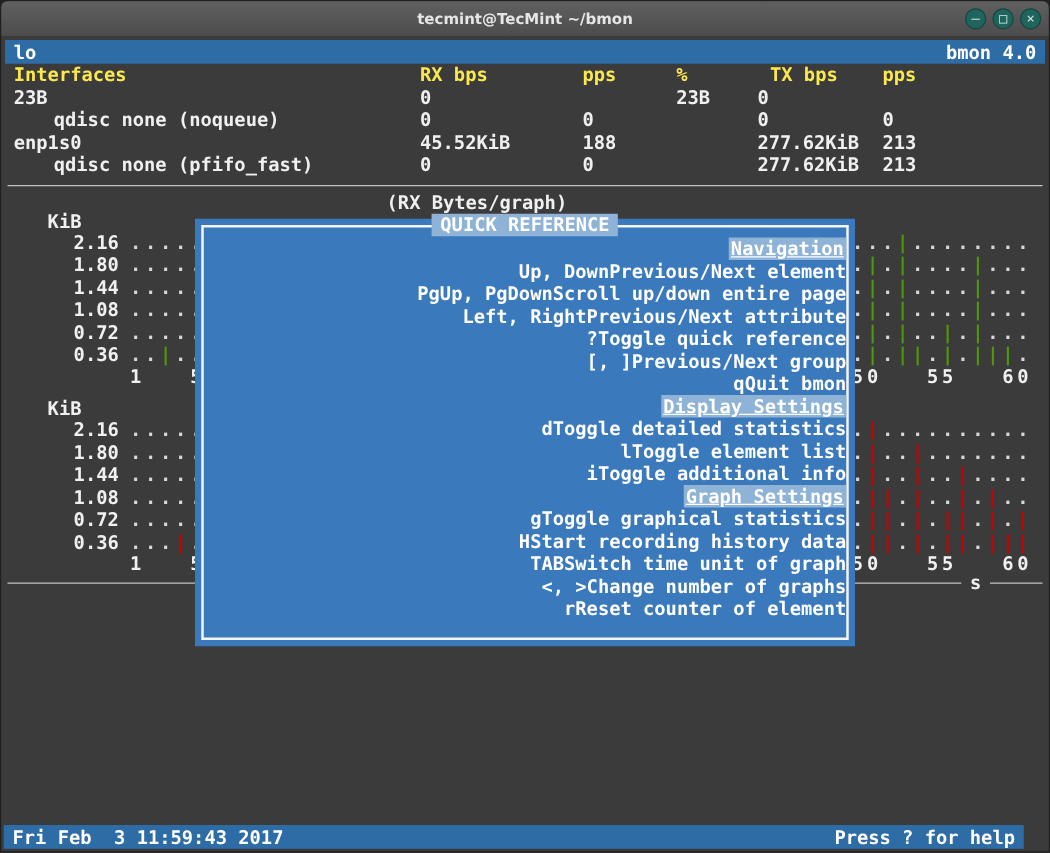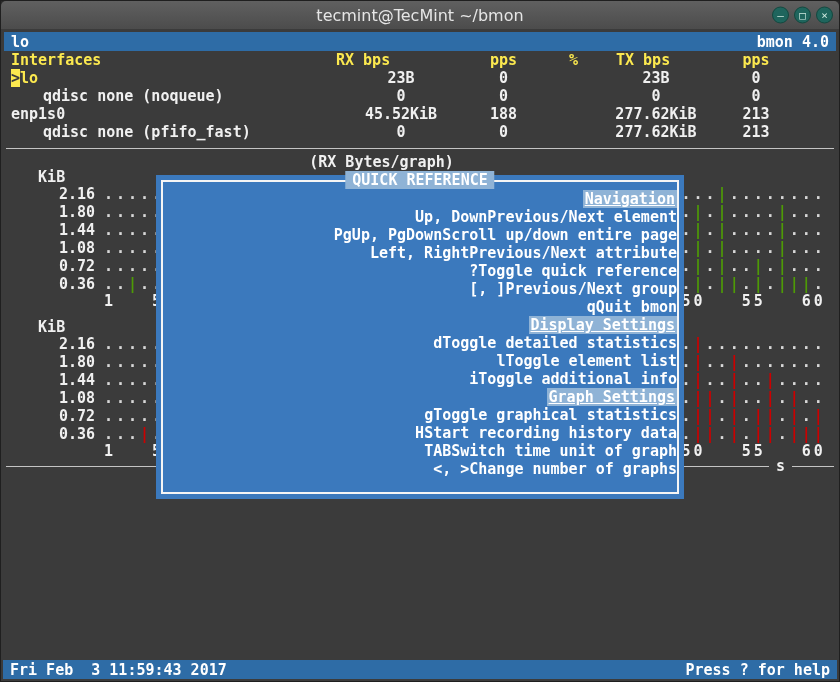--- a/index.html
+++ b/index.html
@@ -4,41 +4,41 @@
 <style>
   * { margin:0; padding:0; box-sizing:border-box; }
   html,body { width:840px; height:682px; overflow:hidden; background:#2a2a2a; }
   .window { width:840px; height:682px; display:flex; flex-direction:column;
             border:1px solid #1f1f1f; font-family:"DejaVu Sans Mono", monospace; }
 
   
   .titlebar { height:28px; flex:0 0 28px; background:linear-gradient(#606060,#4c4c4c);
               border-radius:5px 5px 0 0; position:relative;
               display:flex; align-items:center; justify-content:center; }
-  .tb-title { font-family:"DejaVu Sans", sans-serif; font-weight:normal;
-              font-size:16px; color:#e6e6e6; }
+  .tb-title { font-family:"DejaVu Sans", sans-serif; font-weight:bold;
+              font-size:12px; color:#e6e6e6; }
   .tb-buttons { position:absolute; right:6px; top:50%; transform:translateY(-50%);
                 display:flex; gap:5px; }
   .tb-btn { width:17px; height:17px; border-radius:50%; background:#1f655d;
             border:1px solid #14483f; color:#cfe9e0; font-size:11px; line-height:15px;
             display:flex; align-items:center; justify-content:center; cursor:default; }
 
   
   .terminal { flex:1; position:relative; background:#3b3b3b; padding:3px;
               font-size:15px; font-weight:bold; color:#f0f0f0; overflow:hidden; }
   .bar { height:19px; background:#2e6ca6; color:#ffffff;
          display:flex; justify-content:space-between; align-items:center; padding:0 7px; }
   .bar span { white-space:pre; }
-  .statusbar { position:absolute; left:2px; right:2px; bottom:2px; }
+  .statusbar { position:absolute; left:2px; right:20px; bottom:2px; }
 
   
   .if-grid { display:grid; grid-template-columns:1fr 130px 75px 65px 100px 100px;
              padding:0 30px 0 7px; height:18px; line-height:18px; align-items:center; }
   .cell { overflow:hidden; white-space:pre; }
-  .num { text-align:center; }
+  .num { text-align:left; }
   .hy { color:#fce94f; }
   .h-left { text-align:left; }
   .h-tx { padding-left:10px; }
   .cursor { background:#fce94f; color:#3b3b3b; }
   .sel { color:#fce94f; }
   .ind { padding-left:32px; }
 
   
   .sep { height:14px; display:flex; align-items:center; padding:0 2px; }
   .sep .ln { flex:1; border-top:1px solid #c4c4c4; }
@@ -92,21 +92,20 @@
       <div class="cell hy">Interfaces</div>
       <div class="cell hy h-left">RX bps</div>
       <div class="cell hy num">pps</div>
       <div class="cell hy num">%</div>
       <div class="cell hy h-left h-tx">TX bps</div>
       <div class="cell hy num">pps</div>
     </div>
 
     <div>
         <div class="if-grid">
-          <div class="cell"><span class="cursor">&gt;</span><span class="sel">lo</span></div>
           <div class="cell num">23B</div>
           <div class="cell num">0</div>
           <div class="cell num"></div>
           <div class="cell num">23B</div>
           <div class="cell num">0</div>
         </div>
         <div class="if-grid">
           <div class="cell"><span class=" ind">qdisc none (noqueue)</span></div>
           <div class="cell num">0</div>
           <div class="cell num">0</div>
@@ -185,20 +184,21 @@
               <div class="dlg-row"><span class="dlg-key">d</span><span class="dlg-desc">Toggle detailed statistics</span></div>
               <div class="dlg-row"><span class="dlg-key">l</span><span class="dlg-desc">Toggle element list</span></div>
               <div class="dlg-row"><span class="dlg-key">i</span><span class="dlg-desc">Toggle additional info</span></div>
             </div>
             <div class="dlg-section">
               <div class="dlg-row"><span class="dlg-heading">Graph Settings</span></div>
               <div class="dlg-row"><span class="dlg-key">g</span><span class="dlg-desc">Toggle graphical statistics</span></div>
               <div class="dlg-row"><span class="dlg-key">H</span><span class="dlg-desc">Start recording history data</span></div>
               <div class="dlg-row"><span class="dlg-key">TAB</span><span class="dlg-desc">Switch time unit of graph</span></div>
               <div class="dlg-row"><span class="dlg-key">&lt;, &gt;</span><span class="dlg-desc">Change number of graphs</span></div>
+              <div class="dlg-row"><span class="dlg-key">r</span><span class="dlg-desc">Reset counter of element</span></div>
             </div>
           </div>
       </div>
     </div>
 
     <div class="bar statusbar">
       <span>Fri Feb  3 11:59:43 2017</span>
       <span>Press ? for help</span>
     </div>
 

